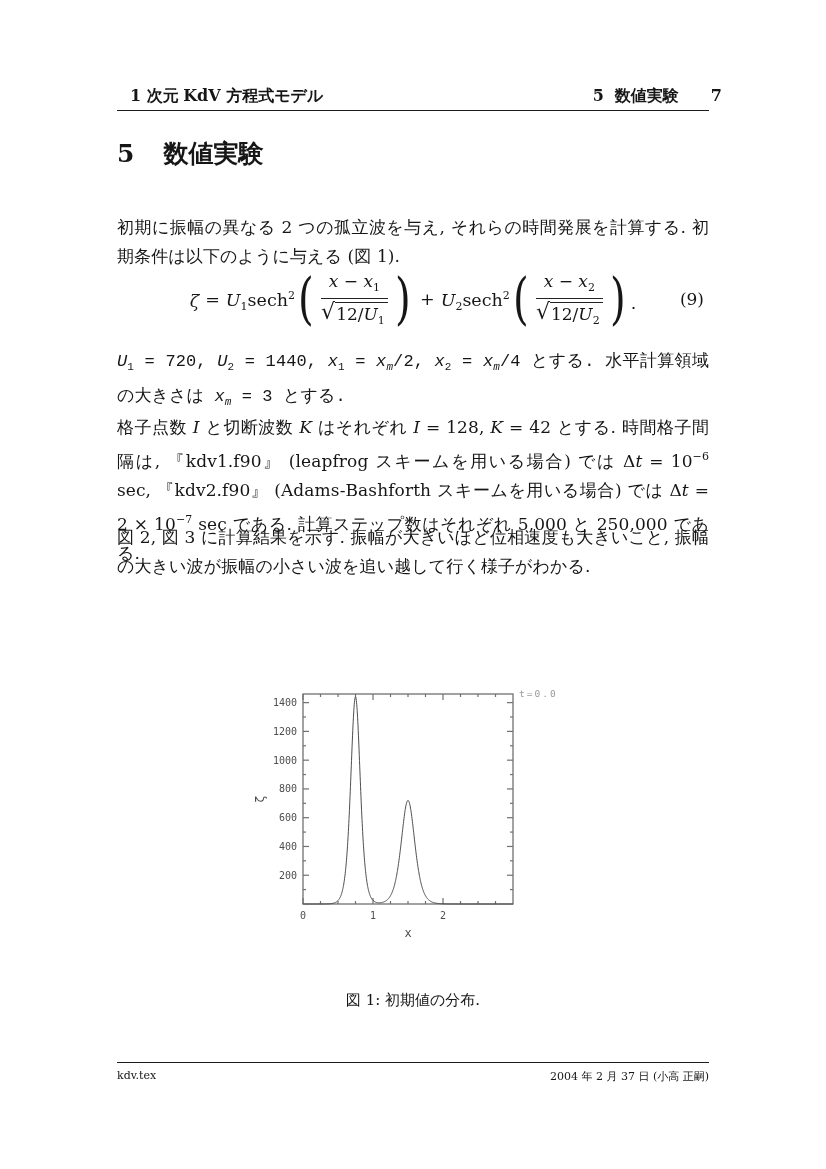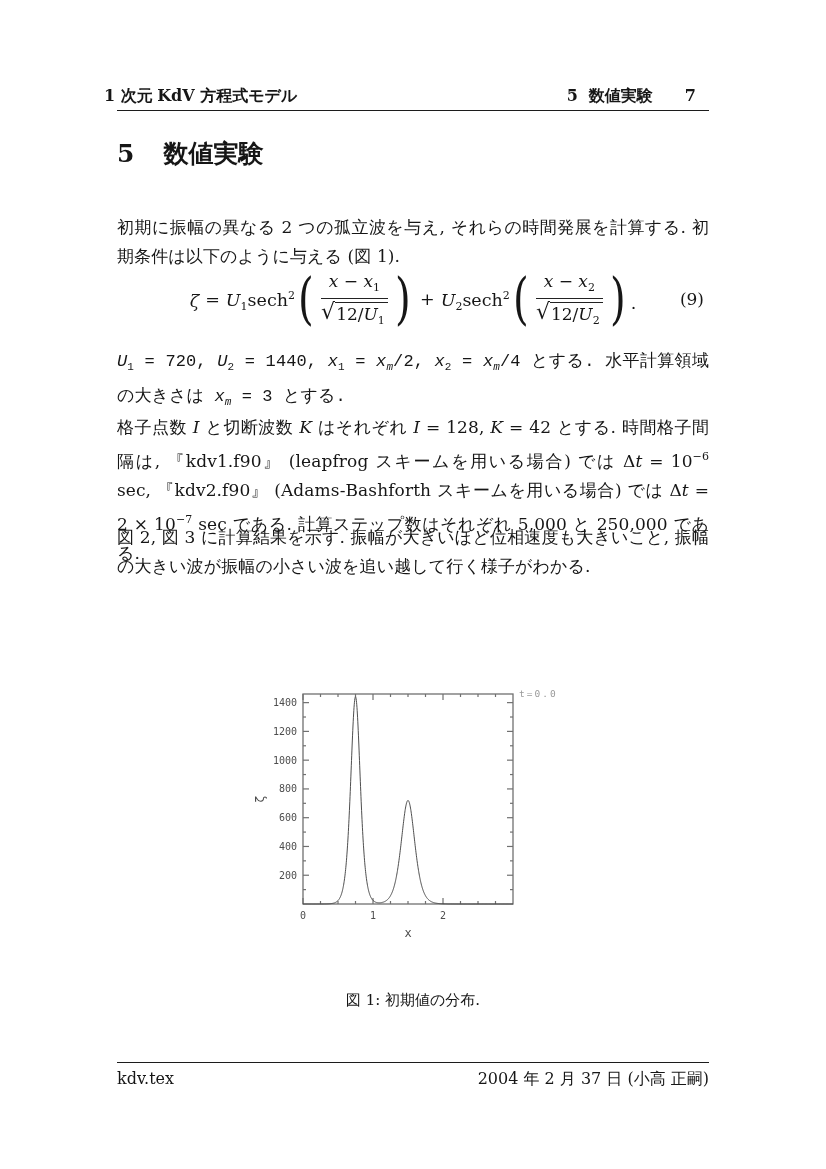--- a/index.html
+++ b/index.html
@@ -1,20 +1,20 @@
 <!DOCTYPE html>
 <html><head>
 <meta charset="utf-8">
 <style>
   html,body{margin:0;padding:0;background:#ffffff;}
   .page{position:relative;width:826px;height:1169px;background:#ffffff;overflow:hidden;
         font-family:"DejaVu Serif","Liberation Serif",serif;color:#161616;}
 
   
-  .hdr{position:absolute;left:104px;top:86px;width:592px;display:flex;align-items:baseline;
+  .hdr{position:absolute;left:130px;top:86px;width:592px;display:flex;align-items:baseline;
        font-size:16px;font-weight:bold;}
   .hdr-right{margin-left:auto;display:flex;align-items:baseline;}
   .hdr-right .sec-no{margin-right:11px;}
   .hdr-right .pg{margin-left:32px;}
   .rule{position:absolute;left:117px;width:592px;height:1px;background:#1c1c1c;}
   #rule-top{top:110px;}
   #rule-bottom{top:1062px;}
 
   
   .section-head{position:absolute;left:117px;top:137px;display:flex;align-items:baseline;font-weight:bold;}
@@ -52,21 +52,21 @@
   .s-sup{font-size:11px;vertical-align:7px;}
   .eq-period{align-self:center;transform:translateY(4px);margin-left:2px;}
   .eq-no{position:absolute;right:5px;top:50%;transform:translateY(-50%);font-size:17px;}
 
   
   #figure{position:absolute;left:240px;top:668px;width:340px;height:290px;}
   .caption{position:absolute;left:117px;top:991px;width:592px;text-align:center;font-size:15px;}
 
   
   .footer{position:absolute;left:117px;top:1069px;width:592px;display:flex;
-          justify-content:space-between;font-size:16px;}
+          justify-content:space-between;font-size:11px;}
 </style>
 </head>
 <body>
 
 <div class="page">
 
   <div class="hdr">
     <span><span class="seg-b">1 </span><span class="seg-bg">次元 </span><span class="seg-b">KdV </span><span class="seg-bg">方程式モデル</span></span>
     <span class="hdr-right">
       <span class="sec-no">5</span>

